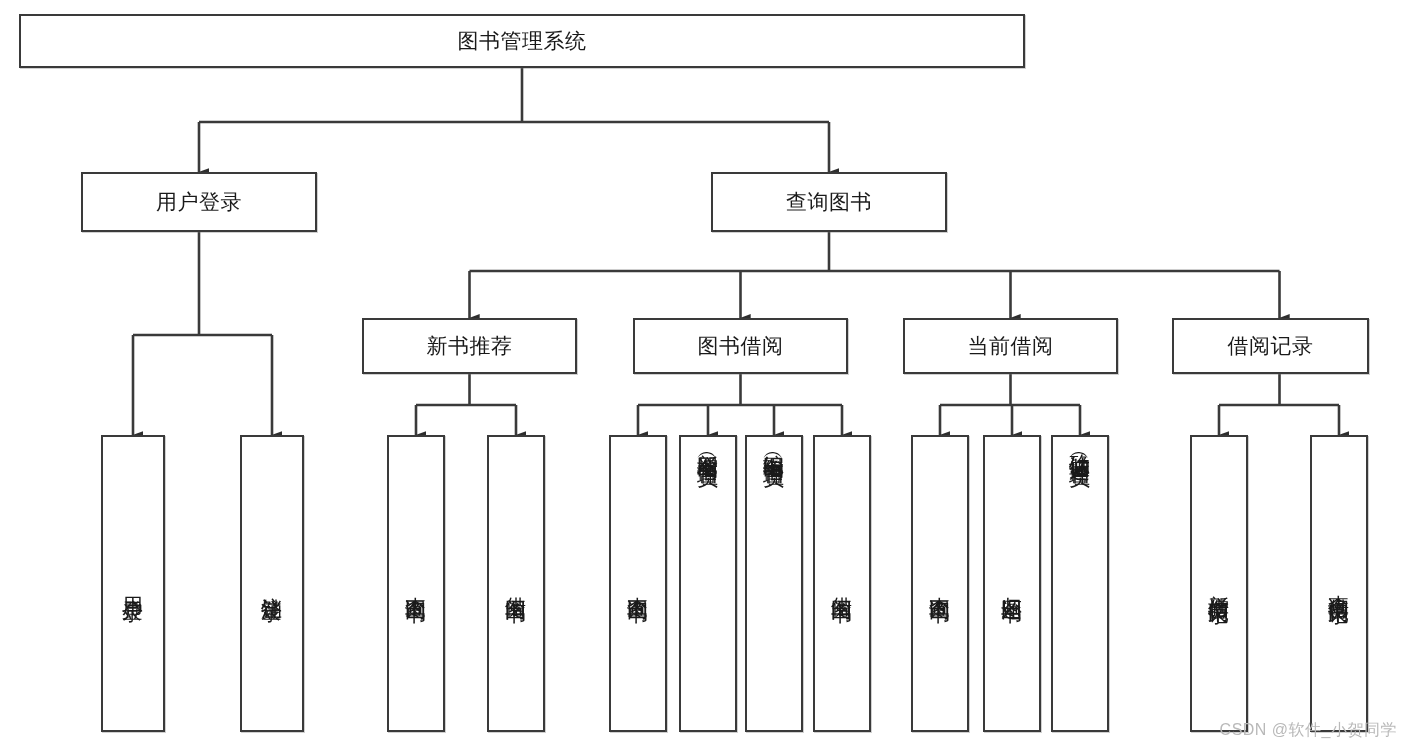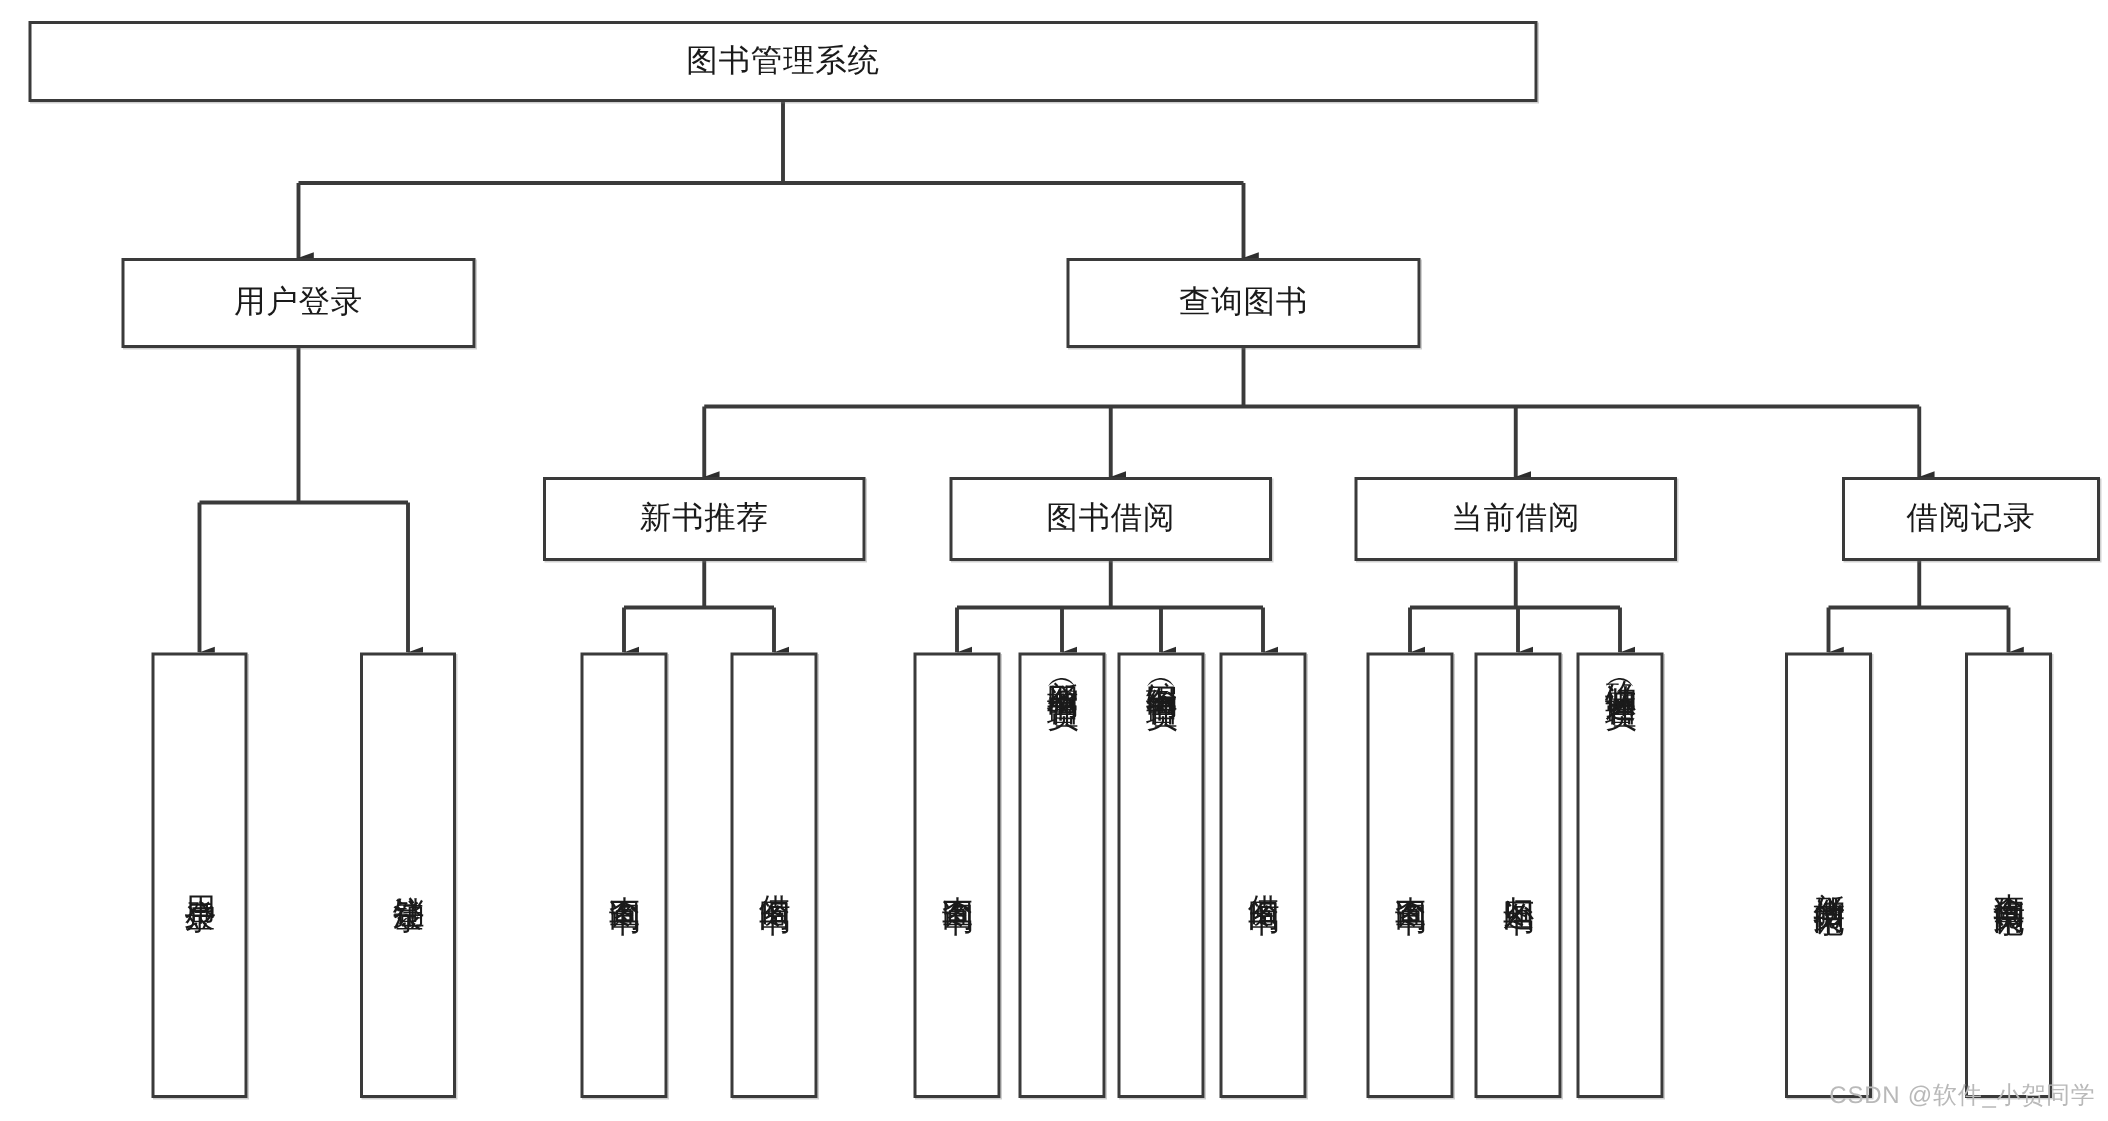--- a/index.html
+++ b/index.html
@@ -136,21 +136,21 @@
 
   <div class="node horiz" id="n-book-borrow" style="left:633px; top:318px; width:215px; height:56px;">
     <span class="label">图书借阅</span>
   </div>
   <div class="node horiz" id="n-new-book-rec" style="left:362px; top:318px; width:215px; height:56px;">
     <span class="label">新书推荐</span>
   </div>
   <div class="node horiz" id="n-current-borrow" style="left:903px; top:318px; width:215px; height:56px;">
     <span class="label">当前借阅</span>
   </div>
-  <div class="node horiz" id="n-borrow-record" style="left:1228px; top:318px; width:172px; height:56px;">
+  <div class="node horiz" id="n-borrow-record" style="left:1172px; top:318px; width:197px; height:56px;">
     <span class="label">借阅记录</span>
   </div>
 
   <div class="node vert align-center" id="n-user-login-do" style="left:101px; top:435px; width:64px; height:297px;">
     <span class="label">用户登录</span>
   </div>
   <div class="node vert align-center" id="n-user-logout" style="left:240px; top:435px; width:64px; height:297px;">
     <span class="label">注销登录</span>
   </div>
   <div class="node vert align-center" id="n-rec-query-book" style="left:387px; top:435px; width:58px; height:297px;">

